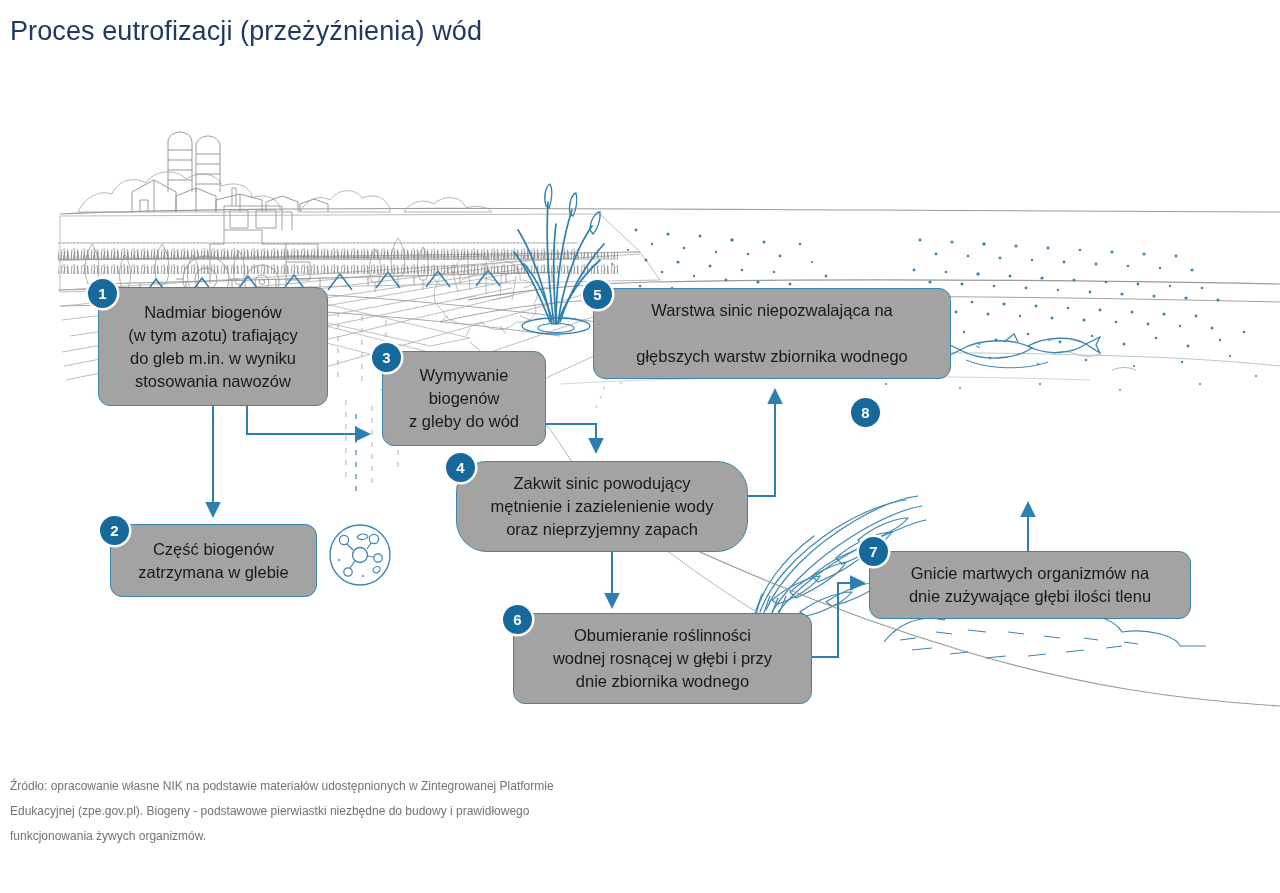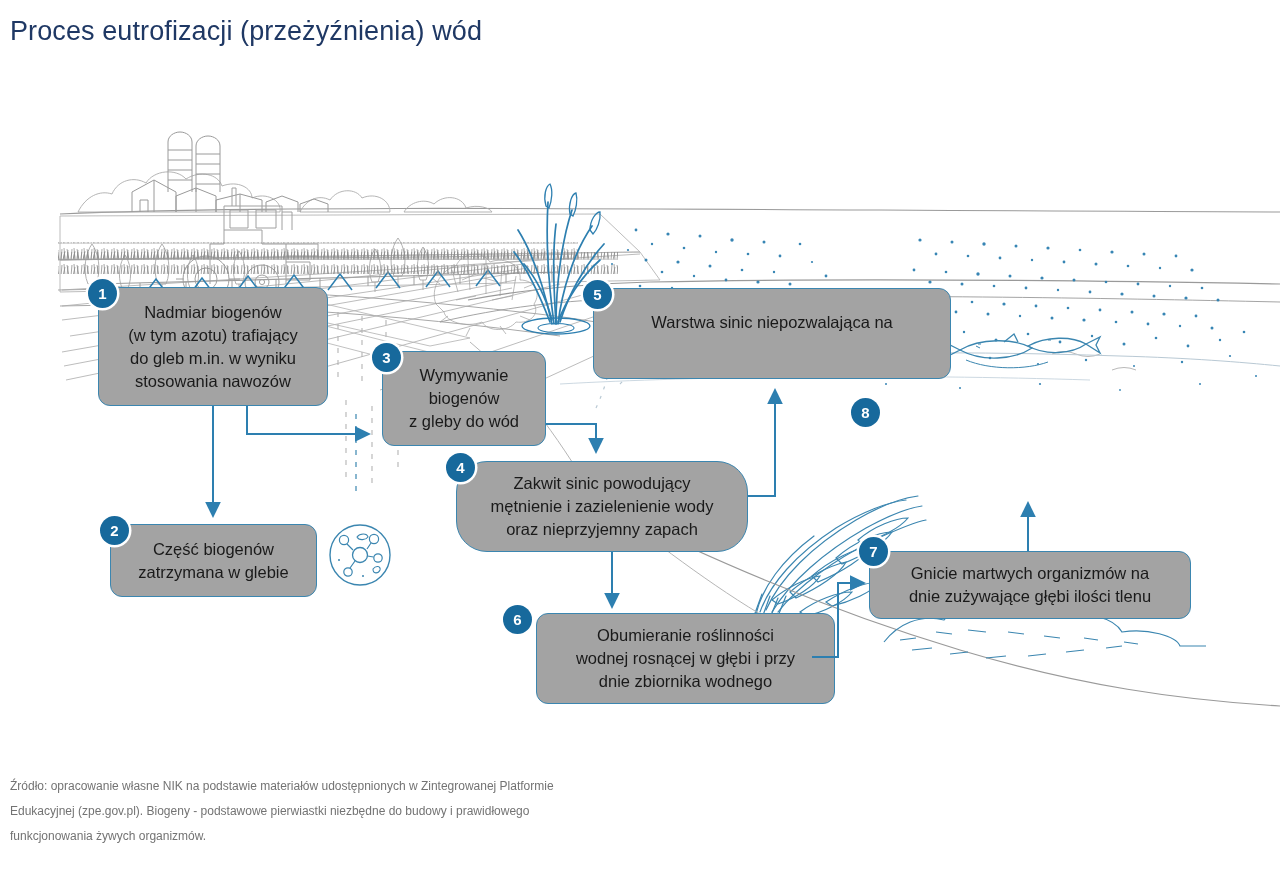--- a/index.html
+++ b/index.html
@@ -570,25 +570,26 @@
       <span>mętnienie i zazielenienie wody</span><br>
       <span>oraz nieprzyjemny zapach</span>
     </span>
   </div>
 
   <div class="badge" style="left:583px; top:280px;">5</div>
   <div class="box" style="left:593px; top:288px; width:358px; height:91px;">
     <span class="box-text">
       <span>Warstwa sinic niepozwalająca na</span><br>
       <br>
+      <span>głębszych warstw zbiornika wodnego</span>
     </span>
   </div>
 
   <div class="badge" style="left:503px; top:605px;">6</div>
-  <div class="box" style="left:513px; top:613px; width:299px; height:91px;margin-left:23px;">
+  <div class="box" style="left:513px; top:613px; width:299px; height:91px;">
     <span class="box-text">
       <span>Obumieranie roślinności</span><br>
       <span>wodnej rosnącej w głębi i przy</span><br>
       <span>dnie zbiornika wodnego</span>
     </span>
   </div>
 
   <div class="badge" style="left:859px; top:537px;">7</div>
   <div class="box" style="left:869px; top:551px; width:322px; height:68px;">
     <span class="box-text">

